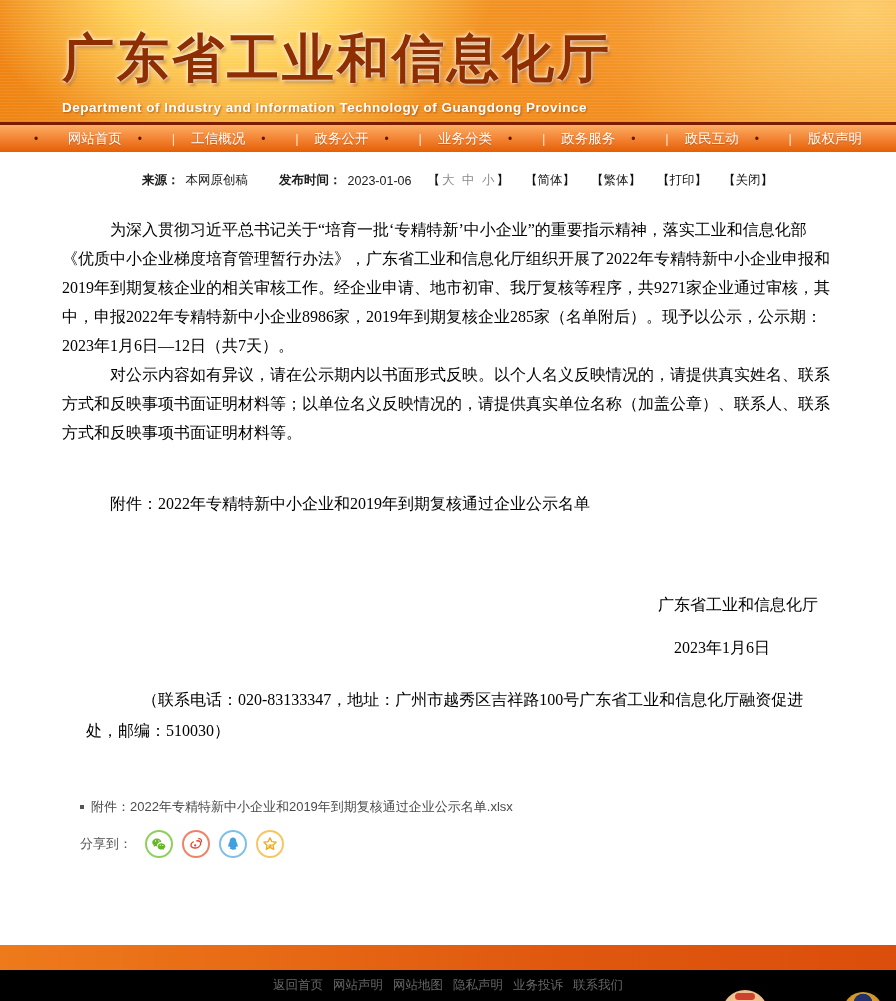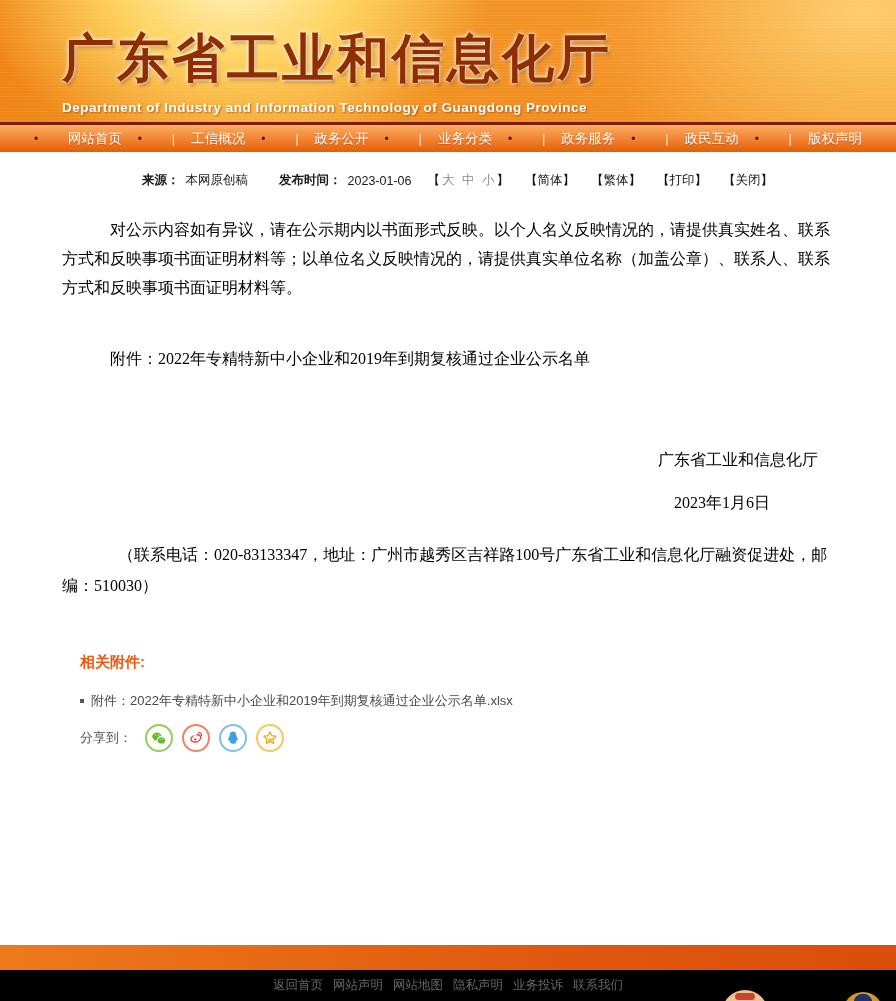--- a/index.html
+++ b/index.html
@@ -78,21 +78,21 @@
 
   .article-body {
     margin-top:26px;
     font-family:"Liberation Serif", serif;
     font-size:16px; line-height:29px; color:#000;
   }
   .article-body p { text-indent:3em; }
   .attach-line { margin-top:42px; text-indent:3em; }
   .sig-line { margin-top:72px; text-align:right; padding-right:16px; font-size:16px; }
   .date-line { margin-top:14px; text-align:right; padding-right:64px; font-size:16px; }
-  .contact-line { margin-top:22px; line-height:31px; text-indent:3.5em; }
+  .contact-line { margin-top:22px; line-height:31px; text-indent:3.5em;margin-left:24px; }
 
   
   .attachments { width:772px; margin:52px auto 0; padding-left:18px; }
   .attachments-heading { color:#f4560f; font-size:15px; font-weight:bold; }
   .attachment-item {
     margin-top:20px; display:flex; align-items:center; gap:7px;
     font-size:13px; color:#4a4a4a;
   }
   .attachment-item .sq { width:4px; height:4px; background:#555; flex:0 0 auto; }
   .attachment-item a { color:#4a4a4a; text-decoration:none; cursor:pointer; }
@@ -182,30 +182,30 @@
     <span class="lbl grp">发布时间：</span>
       <span>2023-01-06</span>
     <span class="size-ctl"><span>【</span><a>大</a> <a>中</a> <a>小</a><span>】</span></span>
     <a class="meta-btn">【简体】</a>
     <a class="meta-btn">【繁体】</a>
     <a class="meta-btn">【打印】</a>
     <a class="meta-btn">【关闭】</a>
   </div>
 
   <div class="article-body">
+    <p>为深入贯彻习近平总书记关于“培育一批‘专精特新’中小企业”的重要指示精神，落实工业和信息化部《优质中小企业梯度培育管理暂行办法》，广东省工业和信息化厅组织开展了2022年专精特新中小企业申报和2019年到期复核企业的相关审核工作。经企业申请、地市初审、我厅复核等程序，共9271家企业通过审核，其中，申报2022年专精特新中小企业8986家，2019年到期复核企业285家（名单附后）。现予以公示，公示期：2023年1月6日—12日（共7天）。</p>
     <p>对公示内容如有异议，请在公示期内以书面形式反映。以个人名义反映情况的，请提供真实姓名、联系方式和反映事项书面证明材料等；以单位名义反映情况的，请提供真实单位名称（加盖公章）、联系人、联系方式和反映事项书面证明材料等。</p>
     <div class="attach-line">附件：2022年专精特新中小企业和2019年到期复核通过企业公示名单</div>
     <div class="sig-line">广东省工业和信息化厅</div>
     <div class="date-line">2023年1月6日</div>
     <div class="contact-line">（联系电话：020-83133347，地址：广州市越秀区吉祥路100号广东省工业和信息化厅融资促进处，邮编：510030）</div>
   </div>
 </main>
 
 <section class="attachments">
-  <div class="attachments-heading">相关附件:</div>
   <div class="attachment-item">
     <span class="sq"></span>
     <a>附件：2022年专精特新中小企业和2019年到期复核通过企业公示名单.xlsx</a>
   </div>
 </section>
 
 <div class="share-row">
   <span class="share-label">分享到：</span>
   <button class="share-btn share-wechat">
     <span>

